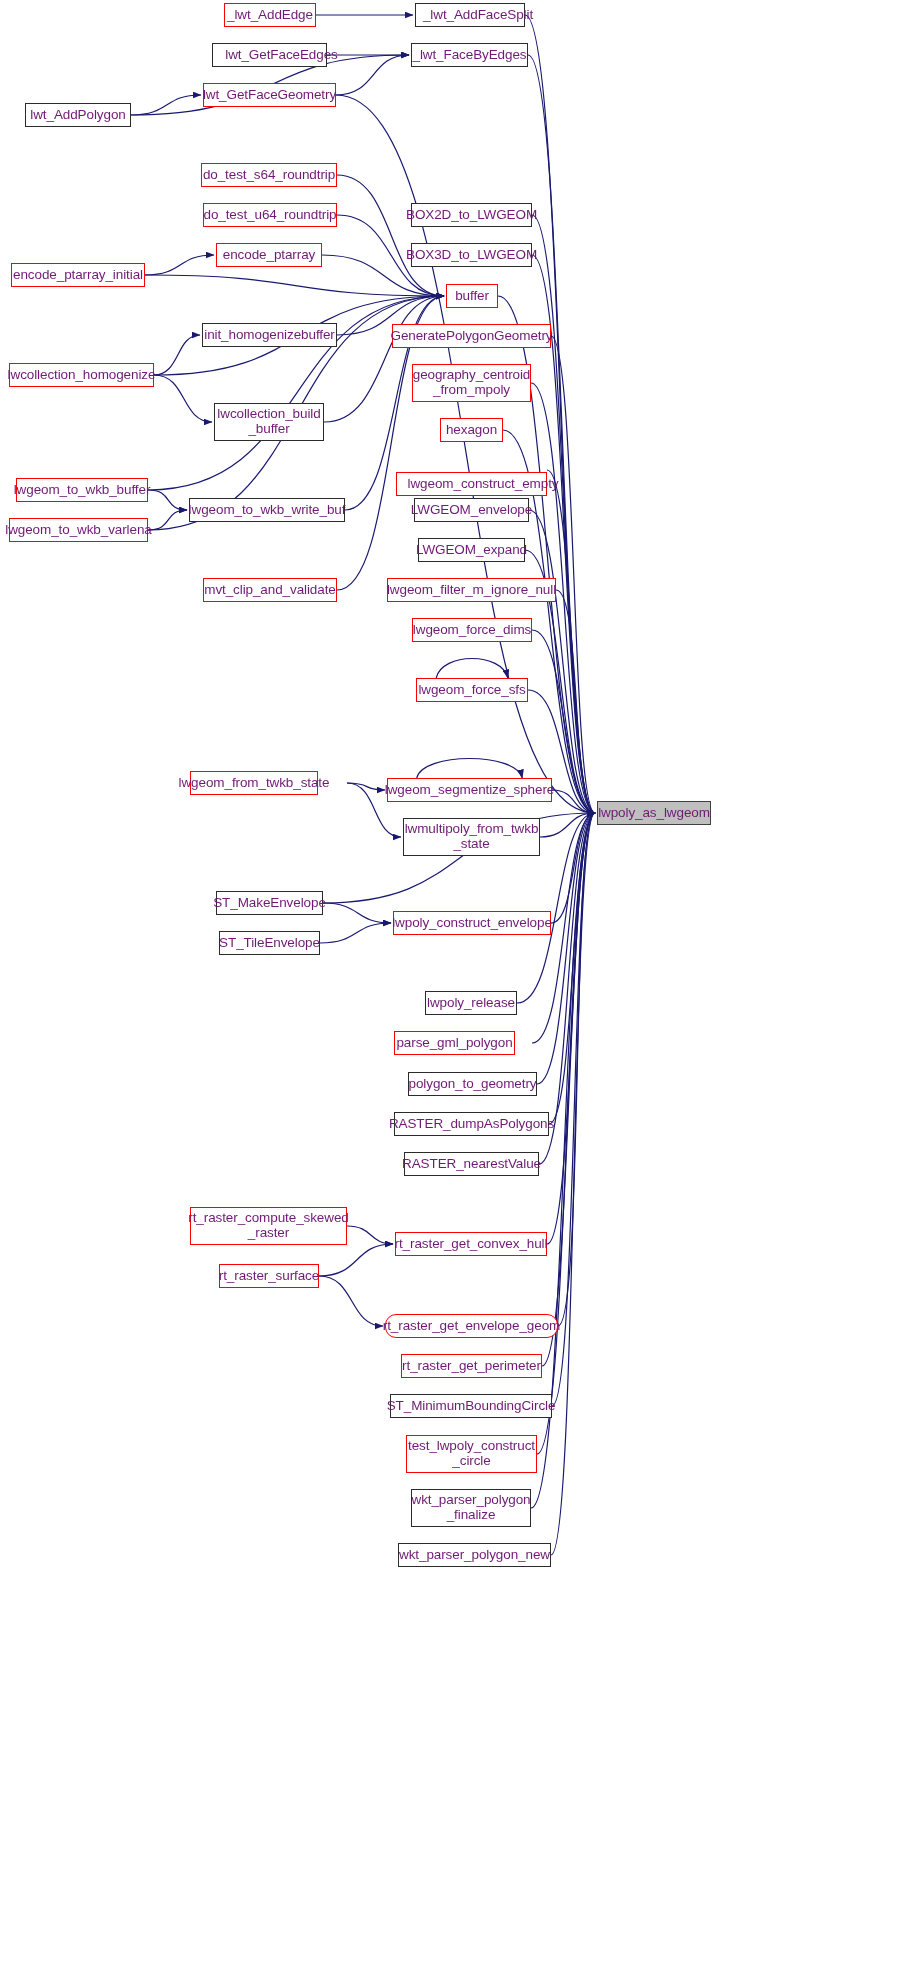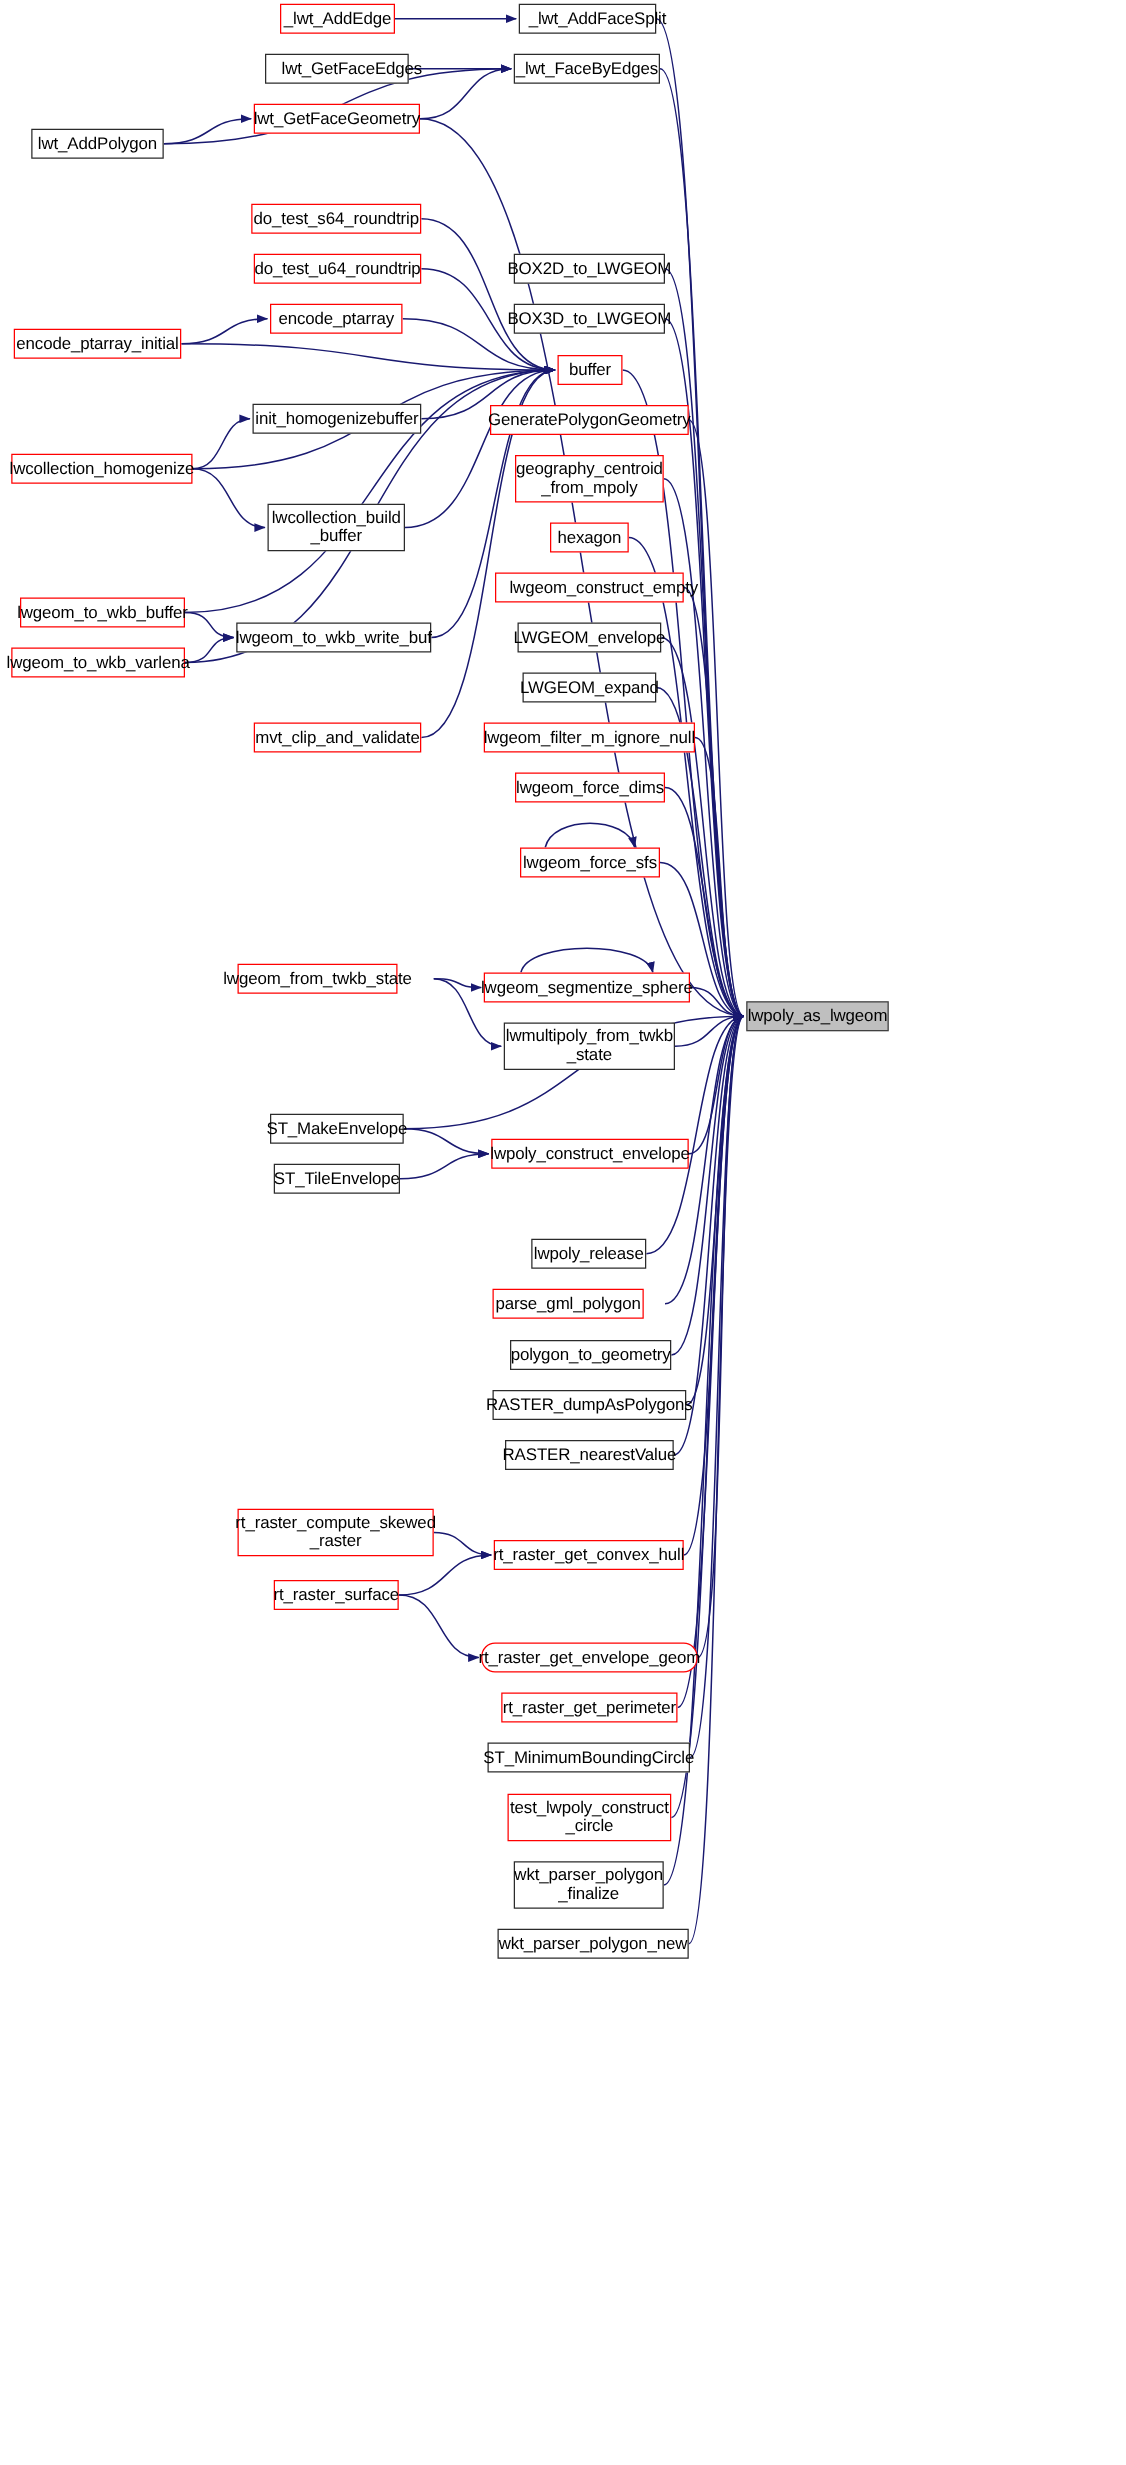--- a/index.html
+++ b/index.html
@@ -27,21 +27,21 @@
   }
   .gnode {
     position: absolute;
     box-sizing: border-box;
     display: flex;
     align-items: center;
     justify-content: center;
     text-align: center;
     background: #ffffff;
     border: 1px solid #000000;
-    color: #000000;
+    color: #701a75;
     font-size: 13.5px;
     line-height: 1.08;
     letter-spacing: -0.1px;
     white-space: pre;
     cursor: default;
     z-index: 5;
   }
   .gnode.red {
     border-color: #ff0000;
   }
@@ -145,21 +145,21 @@
       <div class="gnode red" style="left: 11px; top: 263px; width: 134px; height: 24px;"><span class="lbl">encode_ptarray_initial</span></div>
       <div class="gnode red" style="left: 446px; top: 284px; width: 52px; height: 24px;"><span class="lbl">buffer</span></div>
       <div class="gnode black" style="left: 202px; top: 323px; width: 135px; height: 24px;"><span class="lbl">init_homogenizebuffer</span></div>
       <div class="gnode red" style="left: 392px; top: 324px; width: 159px; height: 24px;"><span class="lbl">GeneratePolygonGeometry</span></div>
       <div class="gnode red" style="left: 9px; top: 363px; width: 145px; height: 24px;"><span class="lbl">lwcollection_homogenize</span></div>
       <div class="gnode red" style="left: 412px; top: 364px; width: 119px; height: 38px;"><span class="lbl">geography_centroid
 _from_mpoly</span></div>
       <div class="gnode black" style="left: 214px; top: 403px; width: 110px; height: 38px;"><span class="lbl">lwcollection_build
 _buffer</span></div>
       <div class="gnode red" style="left: 440px; top: 418px; width: 63px; height: 24px;"><span class="lbl">hexagon</span></div>
-      <div class="gnode red" style="left: 396px; top: 458px; width: 151px; height: 24px; padding-left: 23px;"><span class="lbl">lwgeom_construct_empty</span></div>
+      <div class="gnode red" style="left: 396px; top: 472px; width: 151px; height: 24px; padding-left: 23px;"><span class="lbl">lwgeom_construct_empty</span></div>
       <div class="gnode red" style="left: 16px; top: 478px; width: 132px; height: 24px;"><span class="lbl">lwgeom_to_wkb_buffer</span></div>
       <div class="gnode black" style="left: 189px; top: 498px; width: 156px; height: 24px;"><span class="lbl">lwgeom_to_wkb_write_buf</span></div>
       <div class="gnode black" style="left: 414px; top: 498px; width: 115px; height: 24px;"><span class="lbl">LWGEOM_envelope</span></div>
       <div class="gnode red" style="left: 9px; top: 518px; width: 139px; height: 24px;"><span class="lbl">lwgeom_to_wkb_varlena</span></div>
       <div class="gnode black" style="left: 418px; top: 538px; width: 107px; height: 24px;"><span class="lbl">LWGEOM_expand</span></div>
       <div class="gnode red" style="left: 387px; top: 578px; width: 169px; height: 24px;"><span class="lbl">lwgeom_filter_m_ignore_null</span></div>
       <div class="gnode red" style="left: 203px; top: 578px; width: 134px; height: 24px;"><span class="lbl">mvt_clip_and_validate</span></div>
       <div class="gnode red" style="left: 412px; top: 618px; width: 120px; height: 24px;"><span class="lbl">lwgeom_force_dims</span></div>
       <div class="gnode red" style="left: 416px; top: 678px; width: 112px; height: 24px;"><span class="lbl">lwgeom_force_sfs</span></div>
       <div class="gnode red" style="left: 190px; top: 771px; width: 128px; height: 24px;"><span class="lbl">lwgeom_from_twkb_state</span></div>

